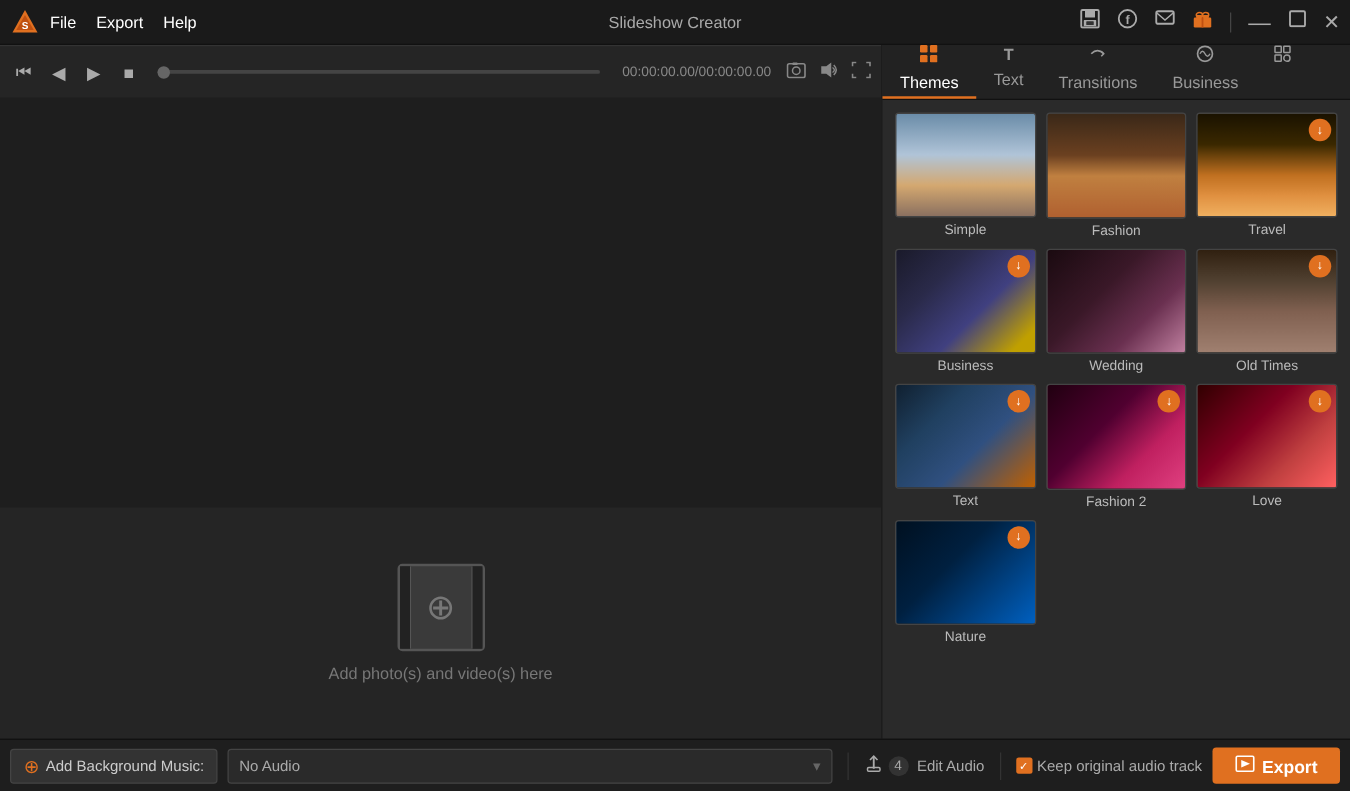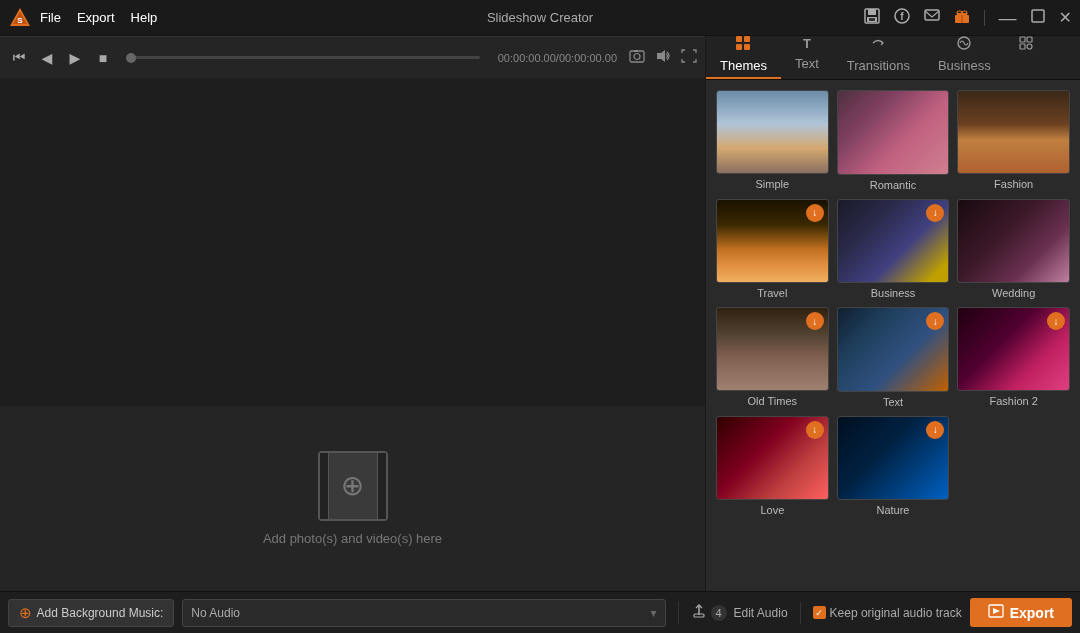--- a/index.html
+++ b/index.html
@@ -553,24 +553,20 @@
       </div>
 
       <div class="themes-grid">
 
         <div class="theme-item">
           <div class="theme-thumb theme-simple"></div>
           <span class="theme-label">Simple</span>
         </div>
 
 
-        <div class="theme-item">
-          <div class="theme-thumb theme-romantic"></div>
-          <span class="theme-label">Romantic</span>
-        </div>
 
         <div class="theme-item">
           <div class="theme-thumb theme-fashion"></div>
           <span class="theme-label">Fashion</span>
         </div>
 
         <div class="theme-item">
           <div class="theme-thumb theme-travel">
             <div class="download-badge">↓</div>
           </div>

